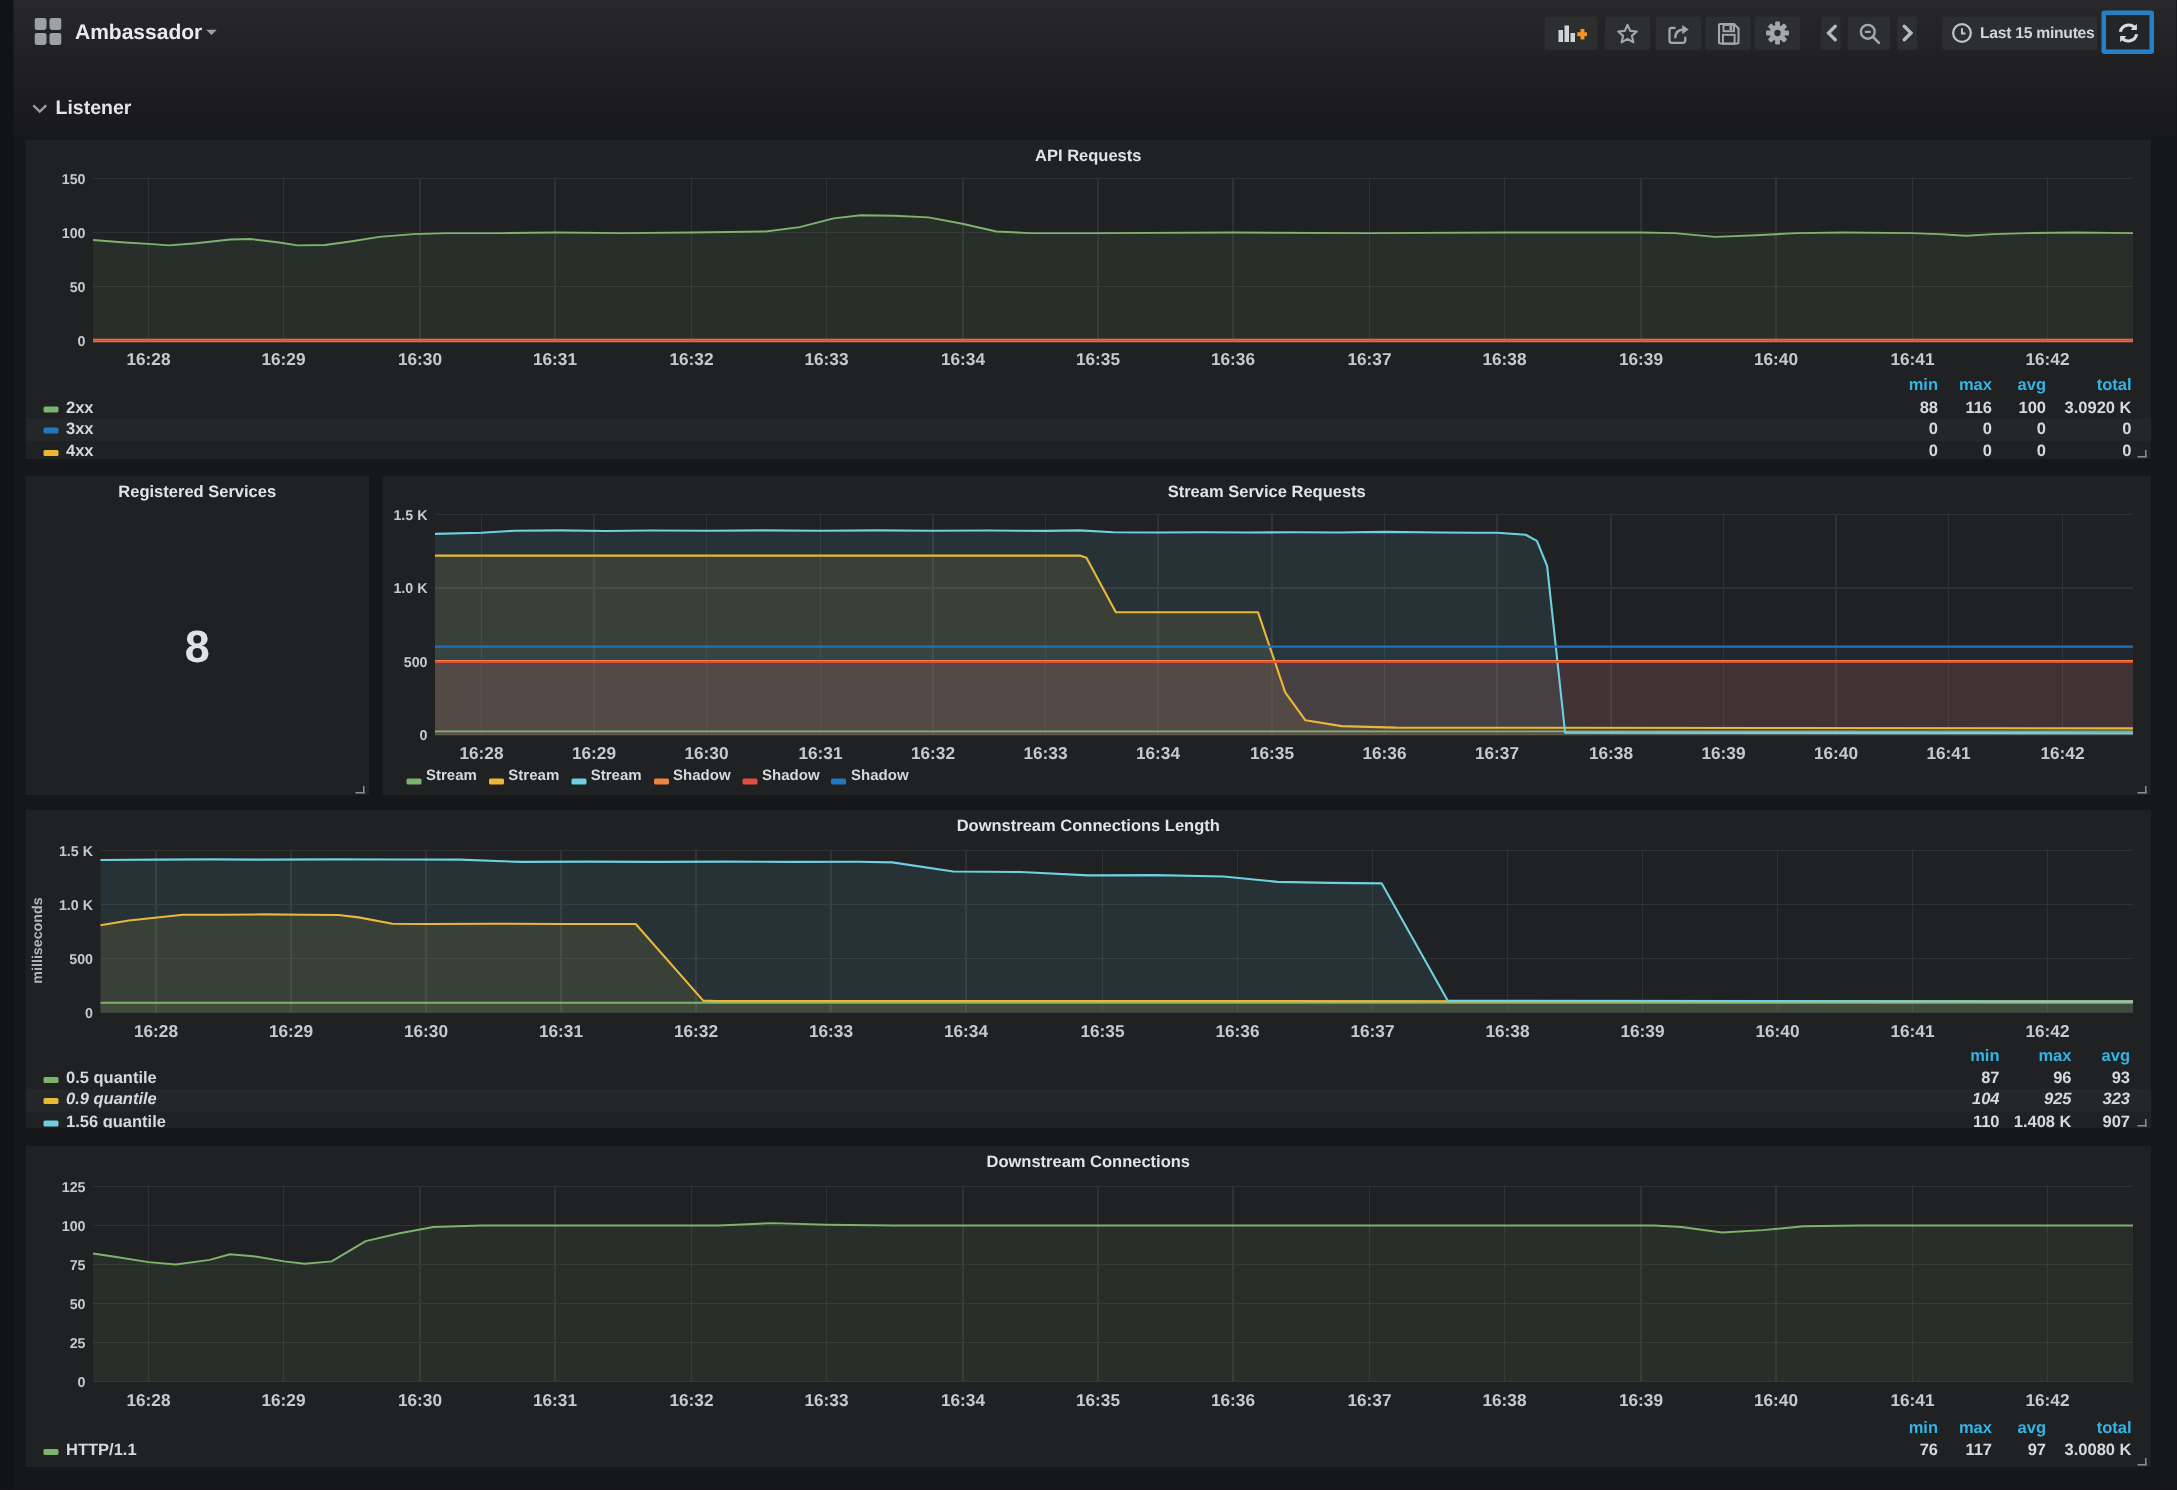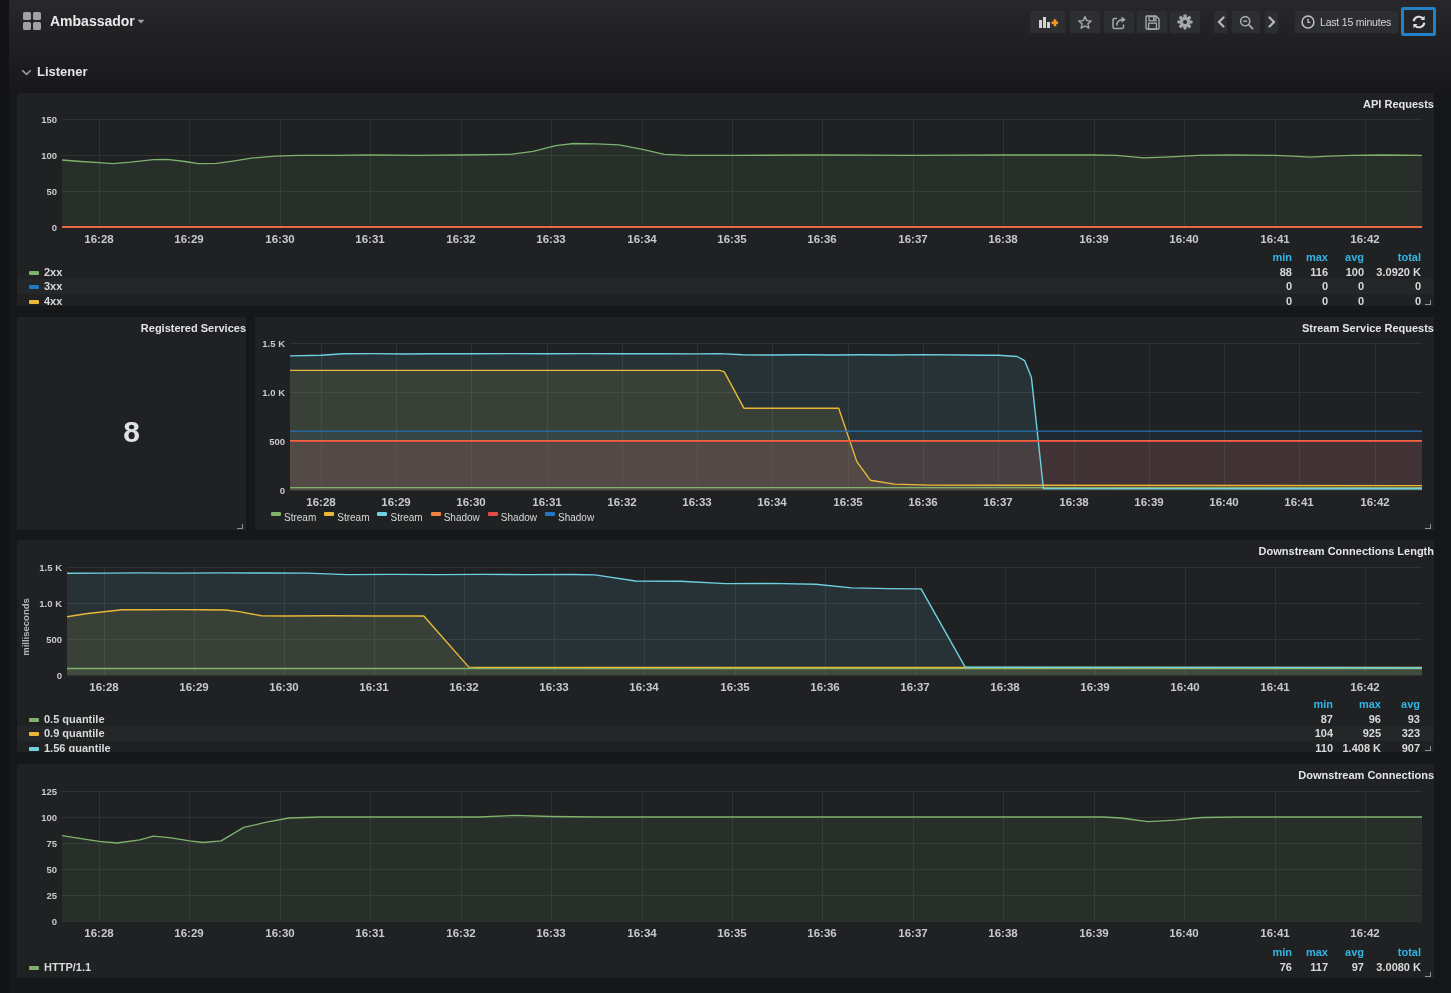--- a/index.html
+++ b/index.html
@@ -1,19 +1,19 @@
 <!DOCTYPE html>
 <html><head><meta charset="utf-8"><style>
 *{margin:0;padding:0;box-sizing:border-box}
 svg{display:block}
 html,body{width:1451px;height:993px;background:#161719;font-family:"Liberation Sans",sans-serif;position:relative;overflow:hidden}
 .hdr{position:absolute;left:0;top:0;width:1451px;height:93px;background:linear-gradient(180deg,#28282b 0%,#202023 45%,#17181a 100%)}
 .lstrip{position:absolute;left:0;top:0;width:9px;height:993px;background:#121316}
 .panel{position:absolute;background:#1f2123;overflow:hidden}
-.ptitle{position:absolute;left:0;right:0;top:5px;text-align:right;font-size:11px;font-weight:bold;color:#e3e4e6}
+.ptitle{position:absolute;left:0;right:0;top:5px;text-align:center;font-size:11px;font-weight:bold;color:#e3e4e6}
 .btn{position:absolute;top:10px;height:24px;background:#2d2e30;border:1px solid #242527;border-radius:2px;display:flex;align-items:center;justify-content:center}
 </style></head>
 <body>
 <div class="hdr"></div>
 <div class="lstrip"></div>
 
 <div style="position:absolute;left:23px;top:12px">
     <svg width="18" height="18" viewBox="0 0 18 18">
       <g fill="#9ea1a4">
         <rect x="0" y="0" width="8" height="8" rx="1.6"></rect>
@@ -92,21 +92,21 @@
 <div class="btn" style="left:1264px;width:15px">
     <svg width="8" height="12" viewBox="0 0 8 12">
       <path d="M1.5 1.5 L6 6 L1.5 10.5" fill="none" stroke="#b7b9bb" stroke-width="2.2" stroke-linecap="round"></path>
     </svg>
   </div>
 <div class="btn" style="left:1294px;width:105px;justify-content:flex-start;padding-left:6px;white-space:nowrap">
     <svg width="14" height="14" viewBox="0 0 14 14">
       <circle cx="7" cy="7" r="5.9" fill="none" stroke="#c2c3c5" stroke-width="1.5"></circle>
       <path d="M7 3.8 V7.3 L9.3 7.3" fill="none" stroke="#c2c3c5" stroke-width="1.3"></path>
     </svg>
-    <span style="margin-left:5px;font-size:10.5px;letter-spacing:-0.2px;color:#d4d5d7;font-weight:normal">Last 15 minutes</span>
+    <span style="margin-left:5px;font-size:10.5px;letter-spacing:-0.2px;color:#d4d5d7;font-weight:bold">Last 15 minutes</span>
   </div>
 <div class="btn" style="left:1401px;width:35px;height:29px;top:7px;border:3px solid #2481c5;background:#242528">
     <svg width="16" height="14" viewBox="0 0 16 14">
       <g fill="none" stroke="#dcdcde" stroke-width="2.1">
         <path d="M2.6 6.2 a5.6 5.6 0 0 1 10 -2.2"></path>
         <path d="M13.4 7.8 a5.6 5.6 0 0 1 -10 2.2"></path>
       </g>
       <path d="M13.6 0.8 L13.6 5.0 L9.4 5.0 Z" fill="#dcdcde"></path>
       <path d="M2.4 13.2 L2.4 9.0 L6.6 9.0 Z" fill="#dcdcde"></path>
     </svg>
@@ -266,21 +266,21 @@
         <text x="593" y="189" text-anchor="middle">16:35</text>
         <text x="668" y="189" text-anchor="middle">16:36</text>
         <text x="743" y="189" text-anchor="middle">16:37</text>
         <text x="819" y="189" text-anchor="middle">16:38</text>
         <text x="894" y="189" text-anchor="middle">16:39</text>
         <text x="969" y="189" text-anchor="middle">16:40</text>
         <text x="1044" y="189" text-anchor="middle">16:41</text>
         <text x="1120" y="189" text-anchor="middle">16:42</text>
       </g>
     </svg>
-    <div style="position:absolute;left:16px;top:195px;display:flex;font-size:10px;font-weight:normal;color:#d8d9da;align-items:flex-start">
+    <div style="position:absolute;left:16px;top:195px;display:flex;font-size:10px;font-weight:bold;color:#d8d9da;align-items:flex-end">
       <span style="width:10px;height:4px;border-radius:1px;background:#7EB26D;margin-right:3px"></span>
       <span style="margin-right:8px">Stream</span>
       <span style="width:10px;height:4px;border-radius:1px;background:#EAB839;margin-right:3px"></span>
       <span style="margin-right:8px">Stream</span>
       <span style="width:10px;height:4px;border-radius:1px;background:#6ED0E0;margin-right:3px"></span>
       <span style="margin-right:8px">Stream</span>
       <span style="width:10px;height:4px;border-radius:1px;background:#EF843C;margin-right:3px"></span>
       <span style="margin-right:8px">Shadow</span>
       <span style="width:10px;height:4px;border-radius:1px;background:#E24D42;margin-right:3px"></span>
       <span style="margin-right:8px">Shadow</span>
@@ -350,21 +350,21 @@
         <span style="position:absolute;right:53px;top:1px;color:#33b5e5">max</span>
         <span style="position:absolute;right:14px;top:1px;color:#33b5e5">avg</span>
       </div>
       <div style="position:relative;height:14.5px;">
         <span style="position:absolute;left:12px;top:6px;width:10px;height:4px;border-radius:1px;background:#7EB26D"></span>
         <span style="position:absolute;left:27px;top:1px;color:#d8d9da">0.5 quantile</span>
         <span style="position:absolute;right:101px;top:1px;color:#d8d9da">87</span>
         <span style="position:absolute;right:53px;top:1px;color:#d8d9da">96</span>
         <span style="position:absolute;right:14px;top:1px;color:#d8d9da">93</span>
       </div>
-      <div style="position:relative;height:14.5px;background:rgba(255,255,255,0.022);">
+      <div style="position:relative;height:14.5px;background:rgba(255,255,255,0.022);font-style:italic;">
         <span style="position:absolute;left:12px;top:6px;width:10px;height:4px;border-radius:1px;background:#EAB839"></span>
         <span style="position:absolute;left:27px;top:1px;color:#d8d9da">0.9 quantile</span>
         <span style="position:absolute;right:101px;top:1px;color:#d8d9da">104</span>
         <span style="position:absolute;right:53px;top:1px;color:#d8d9da">925</span>
         <span style="position:absolute;right:14px;top:1px;color:#d8d9da">323</span>
       </div>
       <div style="position:relative;height:14.5px;">
         <span style="position:absolute;left:12px;top:6px;width:10px;height:4px;border-radius:1px;background:#6ED0E0"></span>
         <span style="position:absolute;left:27px;top:1px;color:#d8d9da">1.56 quantile</span>
         <span style="position:absolute;right:101px;top:1px;color:#d8d9da">110</span>

